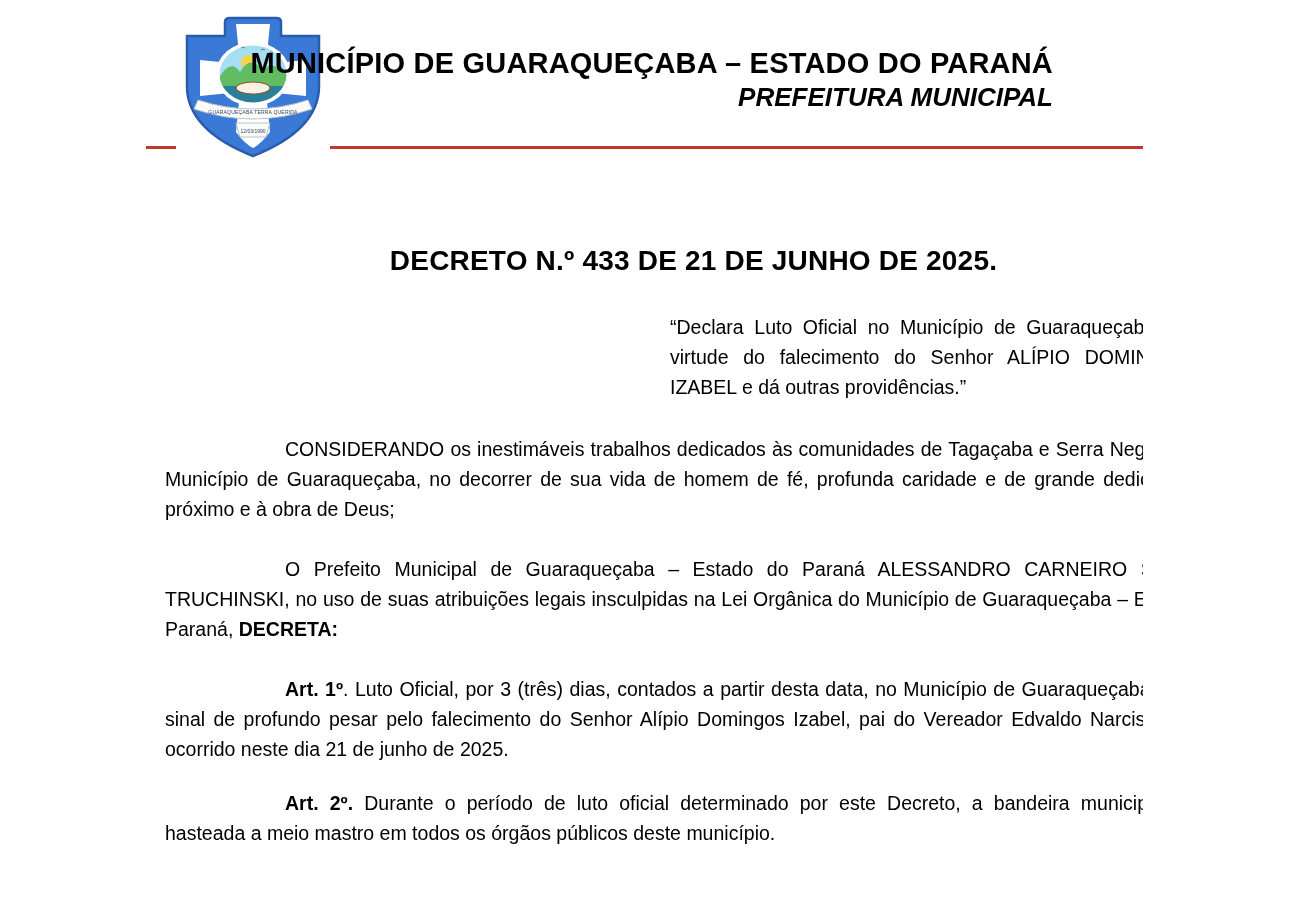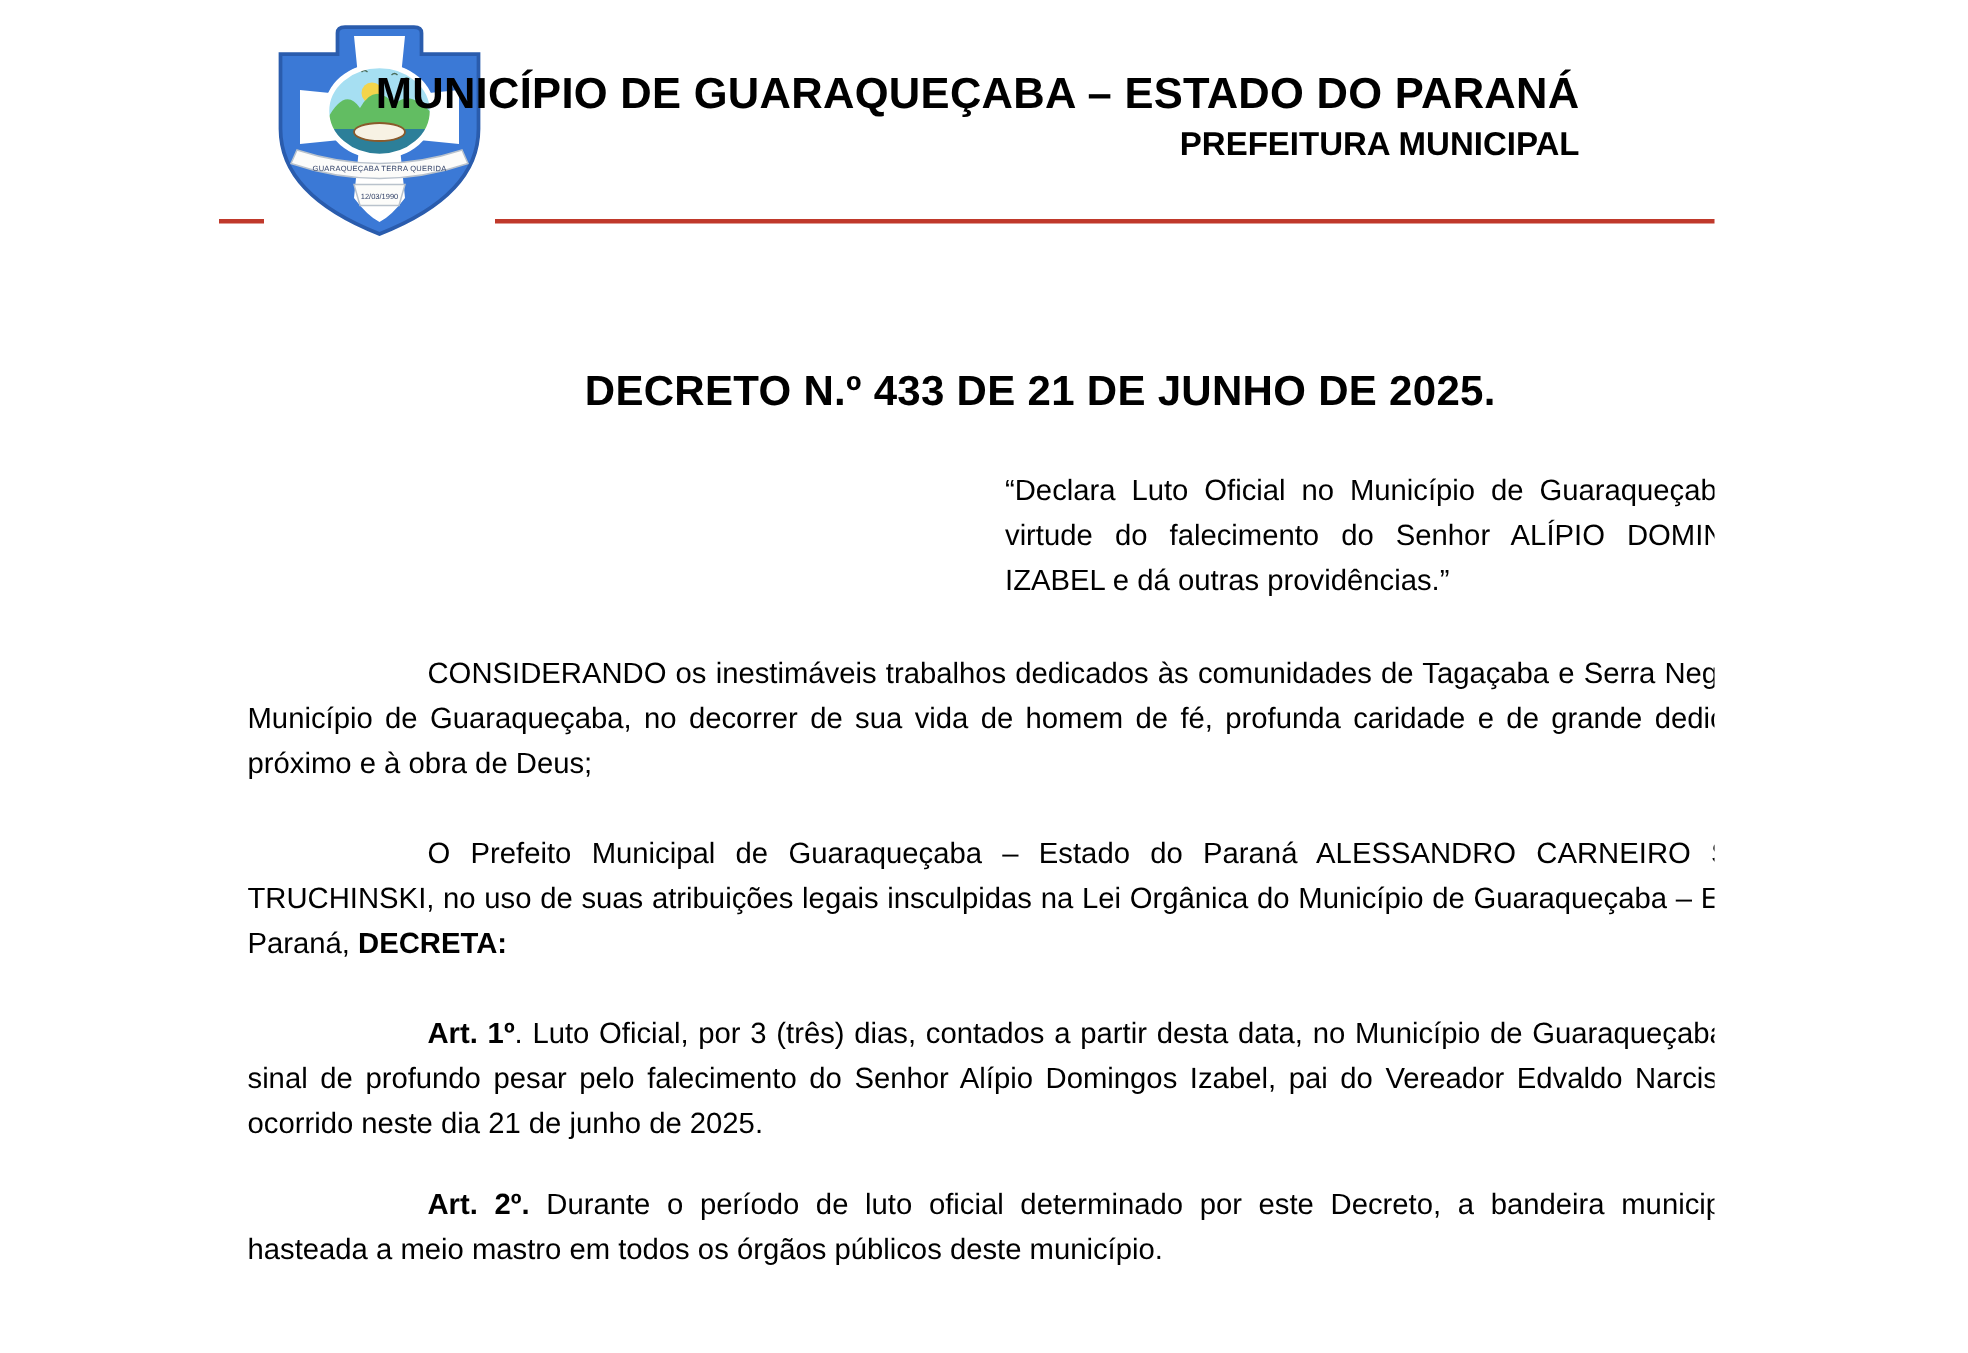--- a/index.html
+++ b/index.html
@@ -6,21 +6,21 @@
   .page {
     position:relative; width:1143px; height:902px; background:#ffffff;
     overflow:hidden; font-family:"Liberation Sans","DejaVu Sans",sans-serif; color:#000;
   }
 
   
   .logo { position:absolute; left:173px; top:8px; width:160px; height:154px; }
 
   .hdr { position:absolute; right:90px; white-space:nowrap; font-weight:bold; line-height:1.05; }
   .hdr1 { top:48px;  font-size:29px; letter-spacing:0.2px; color:#000; }
-  .hdr2 { top:84px;  font-size:22px; color:#000; }
+  .hdr2 { top:84px;  font-size:26px; color:#000;font-style:italic; }
   .hdr3 { top:112px; font-size:28px; color:#1f3864; }
 
   .rule-stub { position:absolute; left:146px; top:146px; width:30px;  height:3px; background:#c0392b; }
   .rule-main { position:absolute; left:330px; top:146px; width:892px; height:3px; background:#c0392b; }
 
   
   .content {
     position:absolute; left:165px; top:228px; width:1057px;
     font-size:19.5px; line-height:30px; text-align:justify;
   }

